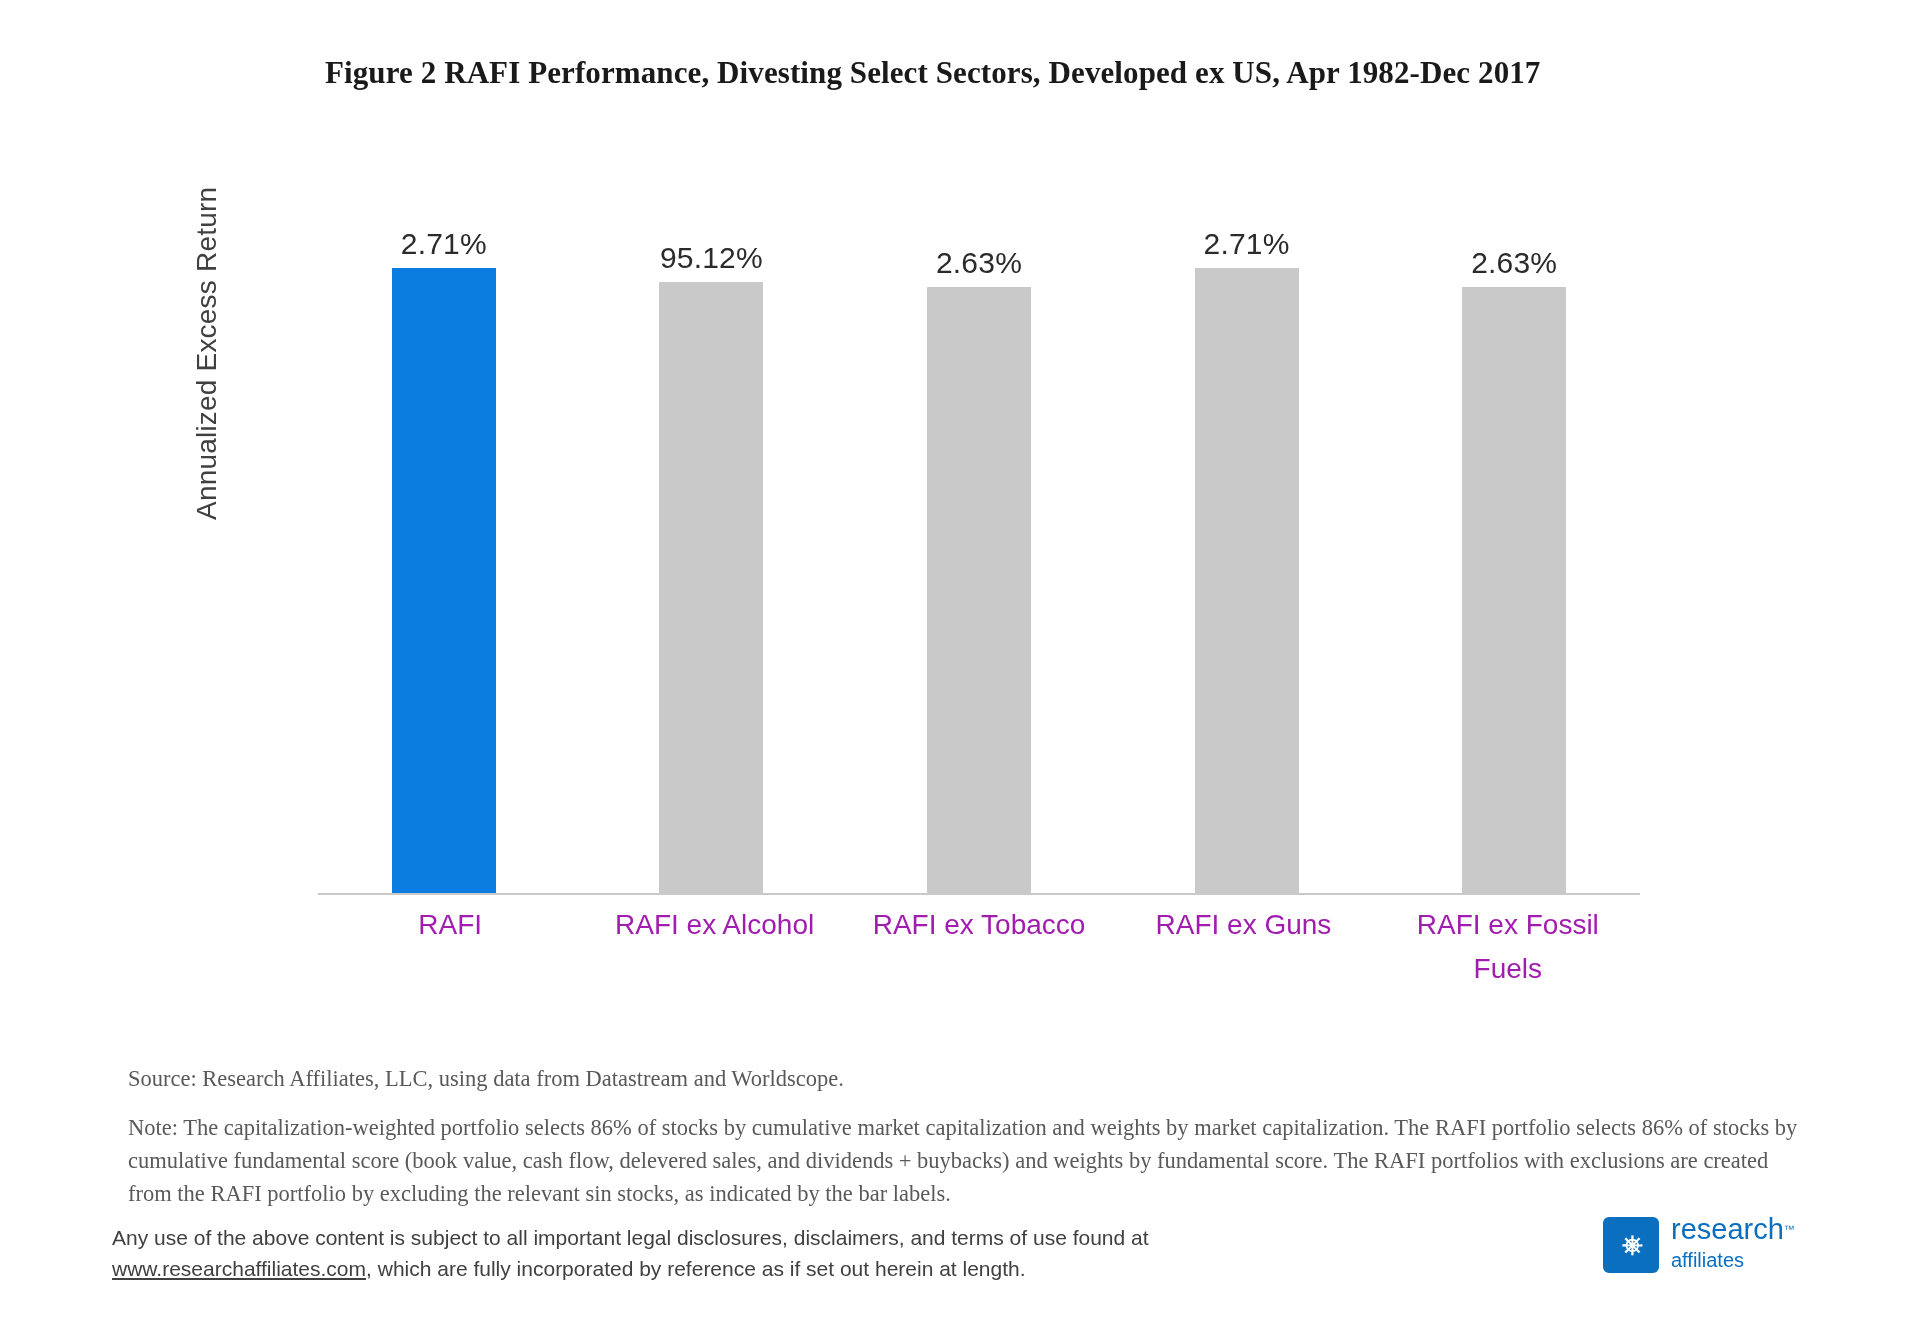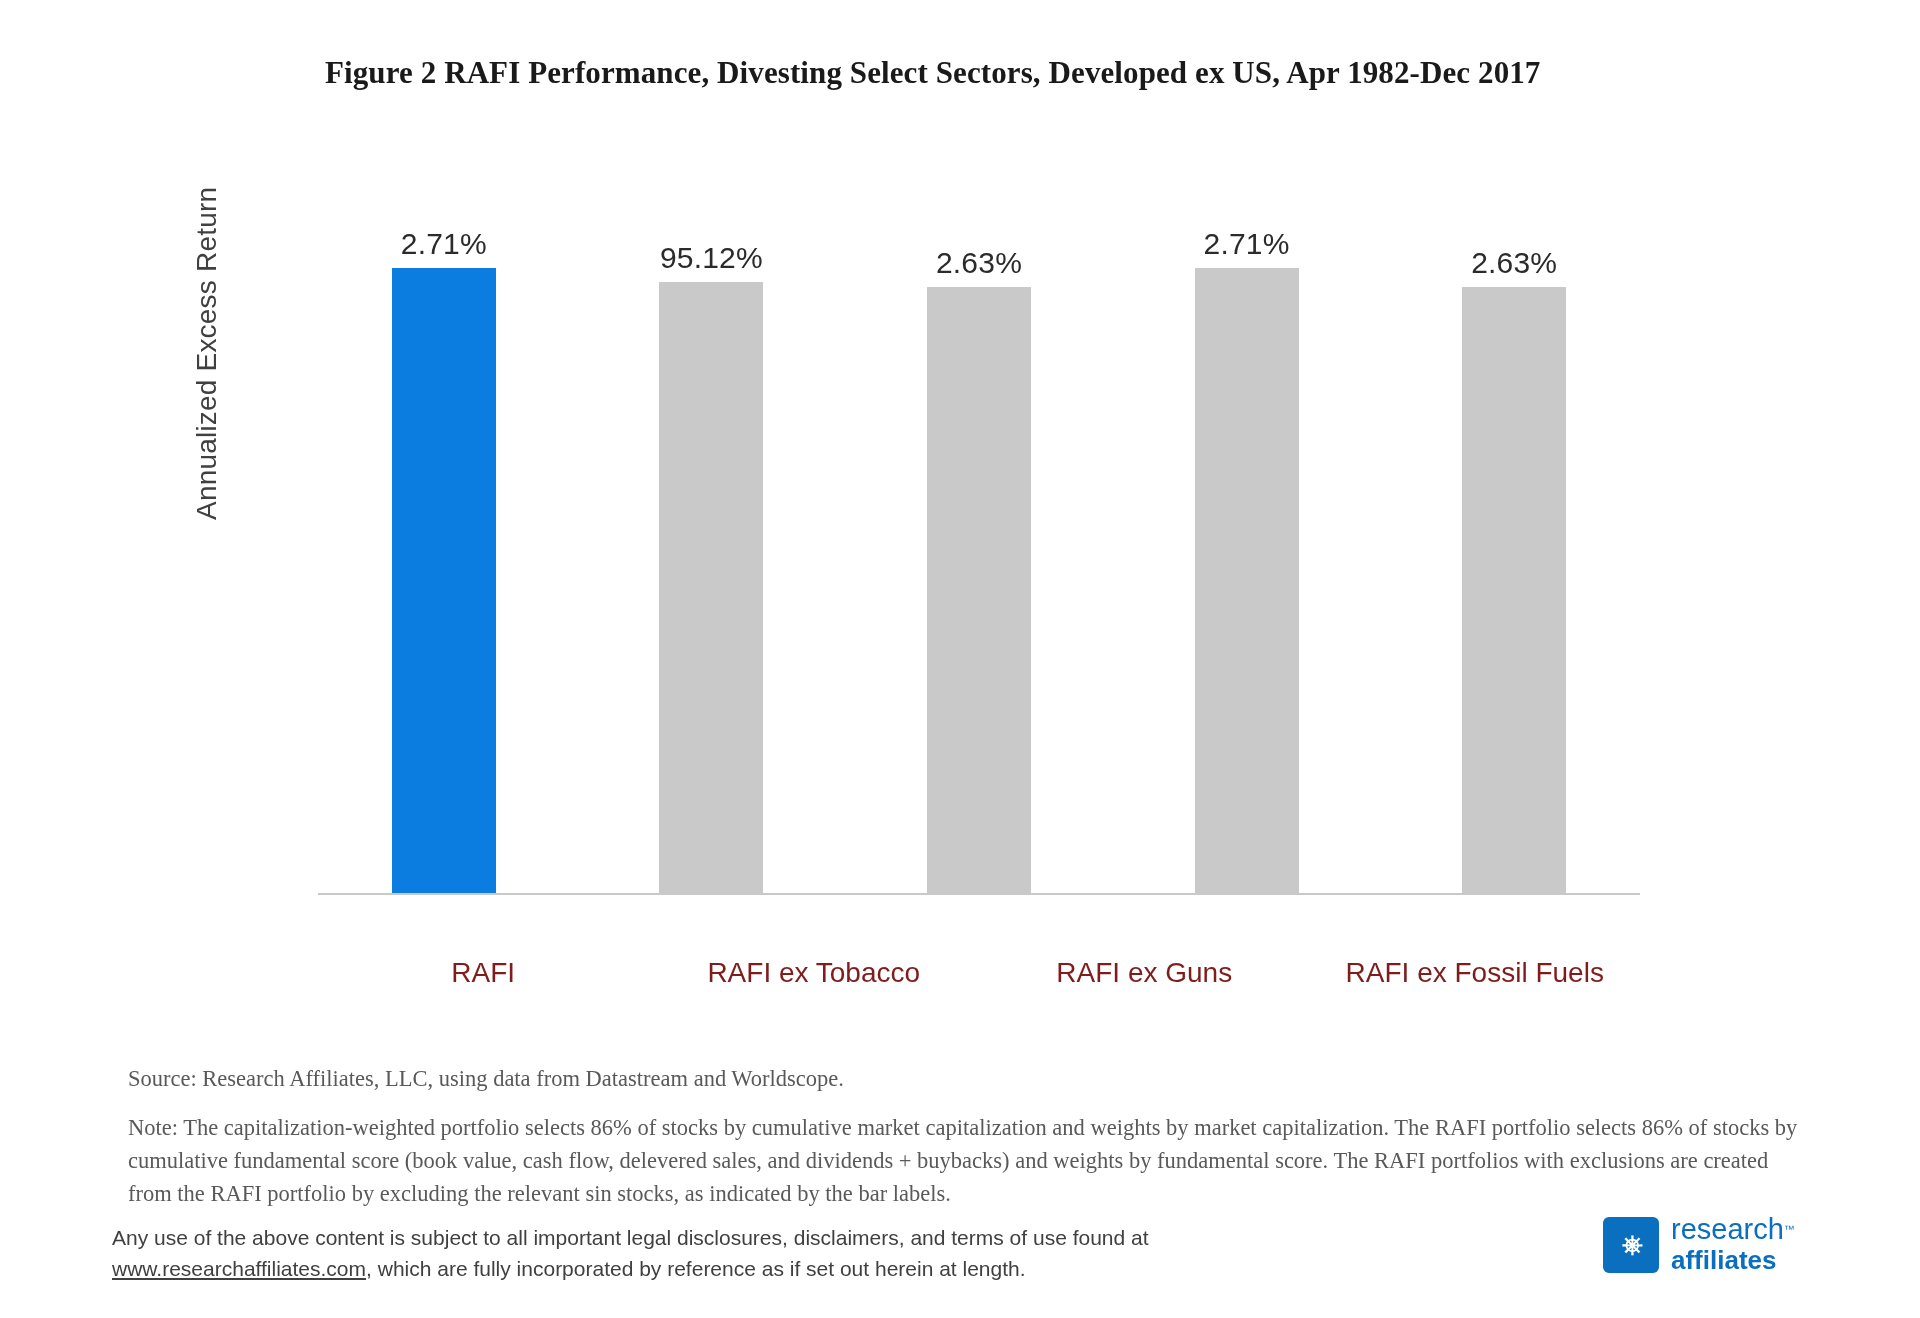--- a/index.html
+++ b/index.html
@@ -105,25 +105,24 @@
     left: 318px;
     top: 903px;
     width: 1322px;
     display: flex;
     justify-content: space-between;
   }
   .xlabel {
     flex: 1 1 0;
     text-align: center;
     font-size: 28px;
-    color: #7f1d1d;
+    color: #a21caf;
     line-height: 44px;
     padding: 0 6px;
     box-sizing: border-box;
-    margin-top: 48px;
   }
 
   
   .notes {
     position: absolute;
     left: 112px;
     top: 1046px;
     width: 1710px;
     font-family: "Liberation Serif", serif;
     font-size: 22.5px;
@@ -176,23 +175,23 @@
   .logo-text {
     margin-left: 12px;
     line-height: 26px;
     position: relative;
   }
   .logo-text .l1 {
     font-size: 29px;
     color: #0b6fc0;
   }
   .logo-text .l2 {
-    font-size: 26px;
+    font-size: 20px;
     color: #0b6fc0;
-    font-weight: bold;
+    font-weight: normal;
     display: block;
   }
   .logo-text .tm {
     font-size: 11px;
     color: #0b6fc0;
     vertical-align: top;
   }
 </style>
 </head>
 <body>
@@ -230,20 +229,21 @@
       <div class="bar-slot">
         <div class="bar-value" style="bottom: 613px;">2.63%</div>
         <div class="bar" style="height: 606px;"></div>
       </div>
 
     </div>
   </div>
 
   <div class="xlabels">
     <div class="xlabel">RAFI</div>
+    <div class="xlabel">RAFI ex Alcohol</div>
     <div class="xlabel">RAFI ex Tobacco</div>
     <div class="xlabel">RAFI ex Guns</div>
     <div class="xlabel">RAFI ex Fossil Fuels</div>
   </div>
 
   <div class="notes">
     <p>Source: Research Affiliates, LLC, using data from Datastream and Worldscope.</p>
     <p>Note: The capitalization-weighted portfolio selects 86% of stocks by cumulative market capitalization and weights by market capitalization. The RAFI portfolio selects 86% of stocks by cumulative fundamental score (book value, cash flow, delevered sales, and dividends + buybacks) and weights by fundamental score. The RAFI portfolios with exclusions are created from the RAFI portfolio by excluding the relevant sin stocks, as indicated by the bar labels.</p>
   </div>
 

